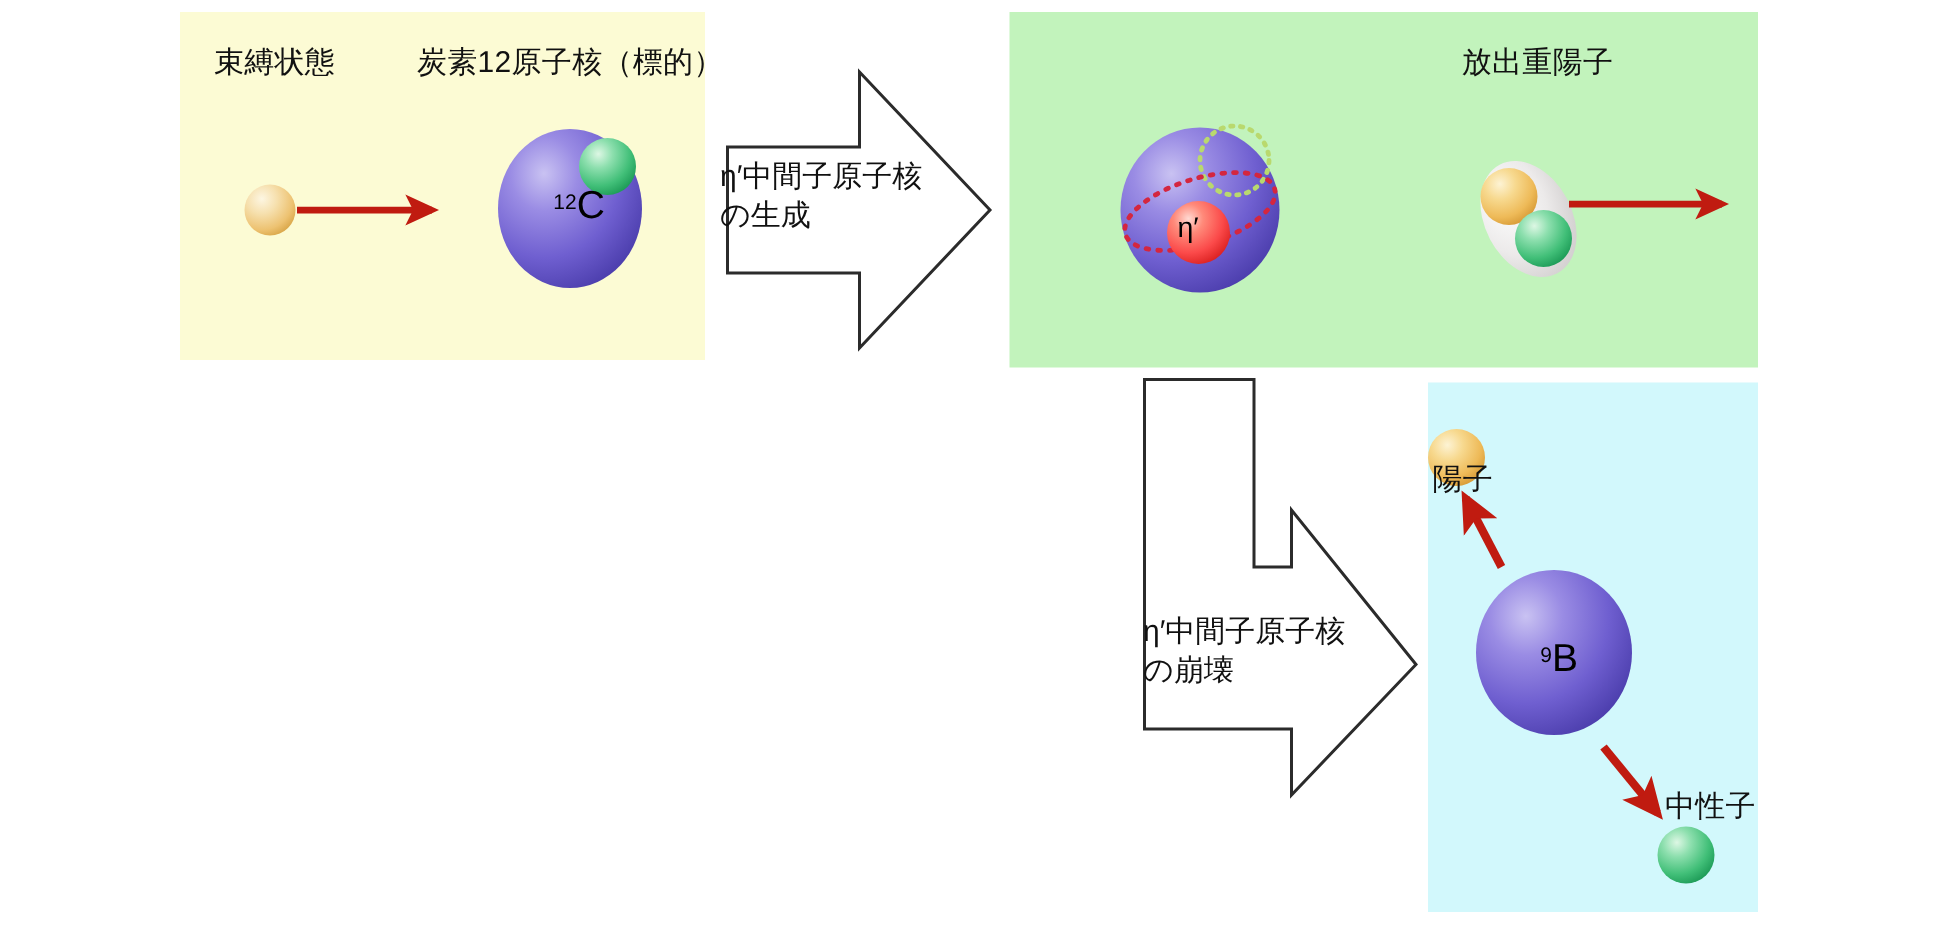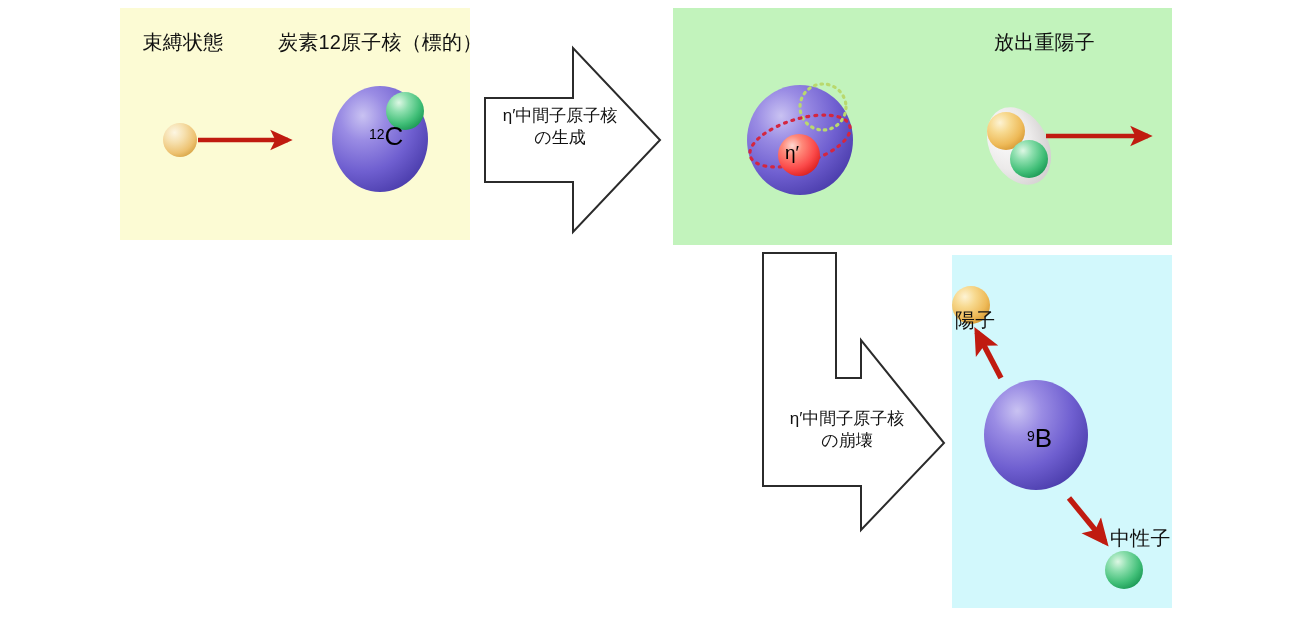--- a/index.html
+++ b/index.html
@@ -47,36 +47,35 @@
     font-size: 20px;
     line-height: 1.25;
     white-space: pre;
     letter-spacing: 0.2px;
     color: #111111;
   }
   .label.center { text-align: center; }
   #label-proton-beam   { left: 128px; top: 30px; width: 110px; text-align:center; }
   #label-carbon-target { left: 278px; top: 30px; width: 190px; text-align:center; }
   #label-bound-state   { left: 677px; top: 18px; width: 252px; text-align:center; }
-  #label-deuteron-out  { left: 955px; top: 30px; width: 140px; text-align:right; }
+  #label-deuteron-out  { left: 955px; top: 30px; width: 140px; text-align:center; }
   #label-proton-out    { left: 955px; top: 276px; width: 90px;  text-align:left;margin-top:32px; }
   #label-neutron-out   { left: 1110px; top: 526px; width: 90px; text-align:left; }
 
   
   .overlay {
     position: absolute;
     left: 0; top: 0;
     width: 1300px; height: 628px;
     pointer-events: none;
   }
   .arrow-text {
     position: absolute;
-    font-size: 17px;
+    font-size: 20px;
     line-height: 1.3;
-    text-align: center;
     white-space: pre;
     color: #111111;
   }
   #arrow1-text { left: 480px; top: 105px; width: 160px; }
   #arrow2-text { left: 762px; top: 408px; width: 170px; }
 
   
   .nuc-label {
     position: absolute;
     font-size: 26px;

